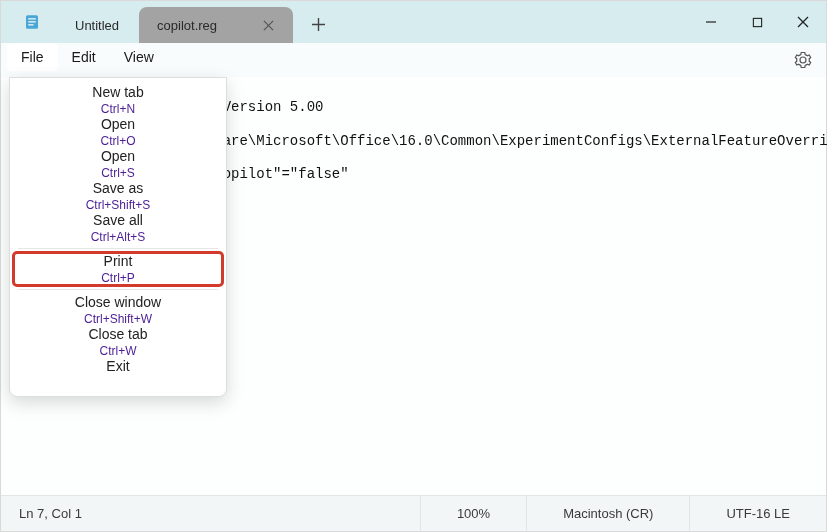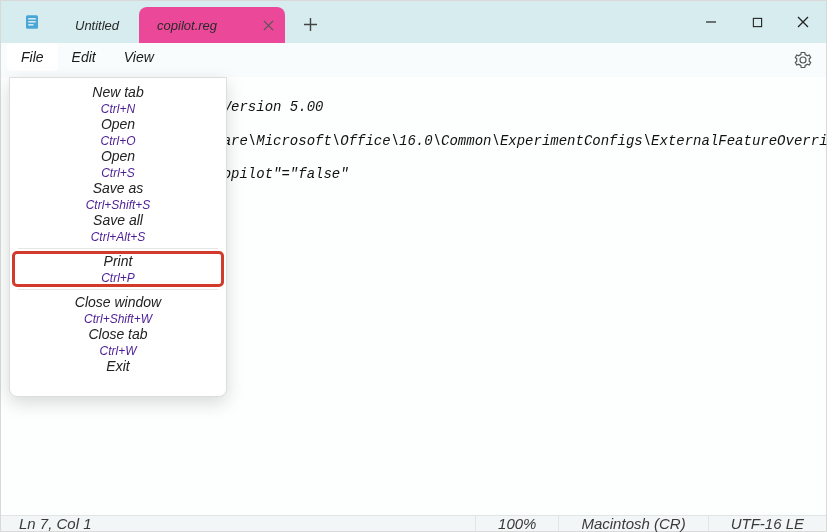--- a/index.html
+++ b/index.html
@@ -1,25 +1,25 @@
 <!DOCTYPE html>
 <html><head>
 <meta charset="utf-8">
 <style>
 * { margin: 0; padding: 0; box-sizing: border-box; font-family: "Segoe UI", Arial, sans-serif; }
 html, body { width: 827px; height: 532px; overflow: hidden; background: #fff; }
-.window { width: 827px; height: 532px; display: flex; flex-direction: column; background: #fdfefe; border: 1px solid #d9d9d9; font-style: italic; }
+.window { width: 827px; height: 532px; display: flex; flex-direction: column; background: #fdfefe; border: 1px solid #d9d9d9; }
 
 
 .titlebar { height: 42px; background: #d6ecee; display: flex; align-items: flex-end; position: relative; }
 .app-icon { width: 18px; height: 18px; margin: 0 16px 12px 22px; display: inline-flex; align-items: center; justify-content: center; }
 .app-icon svg { width: 18px; height: 18px; }
 .tab { height: 36px; display: flex; align-items: center; padding: 0 18px; font-size: 13px; color: #2a2a2a; border-radius: 8px 8px 0 0; margin-right: 2px; }
 .tab.inactive { background: transparent; }
-.tab.active { background: #ec4899; position: relative; padding-right: 6px; }
+.tab.active { background: #a3a3a3; position: relative; padding-right: 14px; }
 .tab.active .tab-close { margin-left: 40px; }
 .tab-close { width: 22px; height: 22px; display: inline-flex; align-items: center; justify-content: center; color: #555; border-radius: 4px; }
 .tab-add { width: 34px; height: 34px; display: inline-flex; align-items: center; justify-content: center; color: #444; margin-left: 6px; margin-bottom: 2px; }
 .win-controls { position: absolute; right: 0; top: 0; height: 42px; display: flex; }
 .win-btn { width: 46px; height: 42px; display: flex; align-items: center; justify-content: center; color: #222; }
 
 
 .menubar { height: 34px; background: #f8fcfd; border-bottom: 1px solid #f8fcfd; display: flex; align-items: flex-start; padding: 0 6px; position: relative; }
 .menu-item { padding: 6px 14px; font-size: 14px; color: #1a1a1a; border-radius: 4px; }
 .menu-item.open { background: #fff; }
@@ -30,24 +30,24 @@
 .editor pre { position: absolute; left: 20px; top: 14px; font-family: Consolas, "Courier New", monospace; font-size: 14px; line-height: 2.4; white-space: pre; color: #111; }
 
 
 .dropdown { position: absolute; left: 8px; top: 0; width: 218px; background: #fff; border: 1px solid #ddd; border-radius: 0 0 8px 8px; box-shadow: 0 6px 18px rgba(0,0,0,0.15); padding: 6px 0; z-index: 10; }
 .dd-item { display: flex; align-items: center; justify-content: space-between; height: 32px; padding: 0 12px; font-size: 14px; color: #222; margin: 0 4px; border-radius: 4px; flex-direction: column; }
 .dd-item .sc { font-size: 12px; color: #4c1d95; }
 .dd-sep { height: 1px; background: #e6e6e6; margin: 4px 8px; }
 .dd-item.highlight { outline: 3px solid #d23b2b; outline-offset: -1px; border-radius: 3px; }
 
 
-.statusbar { height: 16px; background: #f3f6f7; border-top: 1px solid #e1e5e6; display: flex; align-items: center; font-size: 15px; color: #3a3a3a; }
+.statusbar { height: 36px; background: #f3f6f7; border-top: 1px solid #e1e5e6; display: flex; align-items: center; font-size: 13px; color: #3a3a3a; }
 .sb-left { padding: 0 18px; }
 .sb-right { margin-left: auto; display: flex; height: 100%; }
-.sb-cell { padding: 0 22px; display: flex; align-items: center; border-left: 1px solid #e1e5e6; height: 100%; }
+.sb-cell { padding: 0 36px; display: flex; align-items: center; border-left: 1px solid #e1e5e6; height: 100%; }
 </style>
 </head>
 <body>
 
 <div class="window">
 
   <div class="titlebar">
     <span class="app-icon">
       <svg viewBox="0 0 24 24">
           <rect x="4" y="3" width="16" height="18" rx="2" fill="#4aa6d4"></rect>

